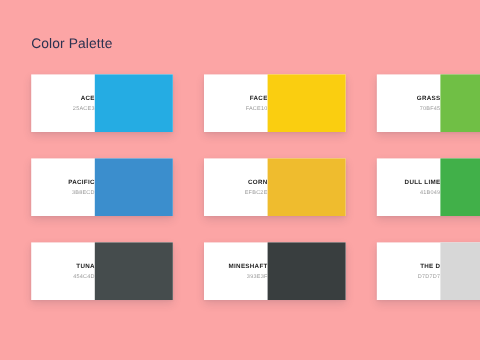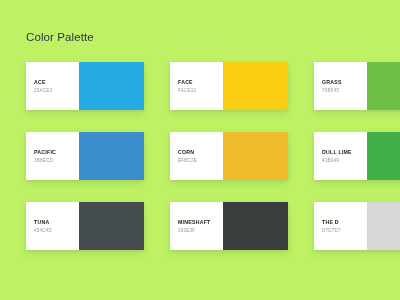--- a/index.html
+++ b/index.html
@@ -90,21 +90,21 @@
   }
 
   .card-swatch {
     flex: 1 1 auto;
     min-width: 0;
   }
 </style>
 </head>
 <body>
 
-<div id="page" style="background: #bef264;">
+<div id="page" style="background: #fca5a5; text-align: right;">
 
   <div id="page-title" style="color: rgb(44, 50, 80);">Color Palette</div>
 
   <div id="palette-grid">
       <div class="color-card" style="background: rgb(255, 255, 255);">
         <div class="card-info">
           <div class="card-name" style="color: rgb(28, 28, 28);">ACE</div>
           <div class="card-hex" style="color: rgb(154, 154, 154);">25ACE3</div>
         </div>
         <div class="card-swatch" style="background: rgb(37, 172, 227);"></div>

